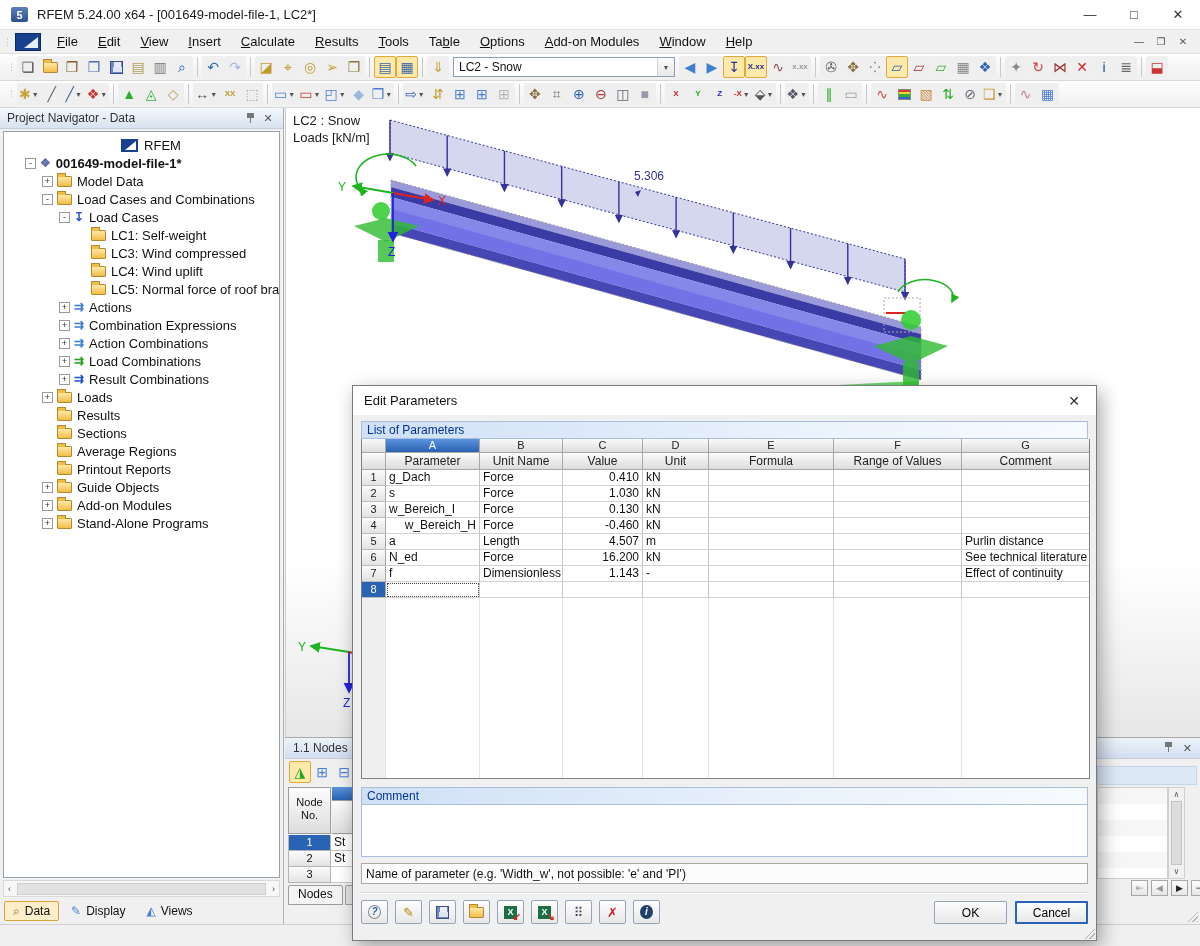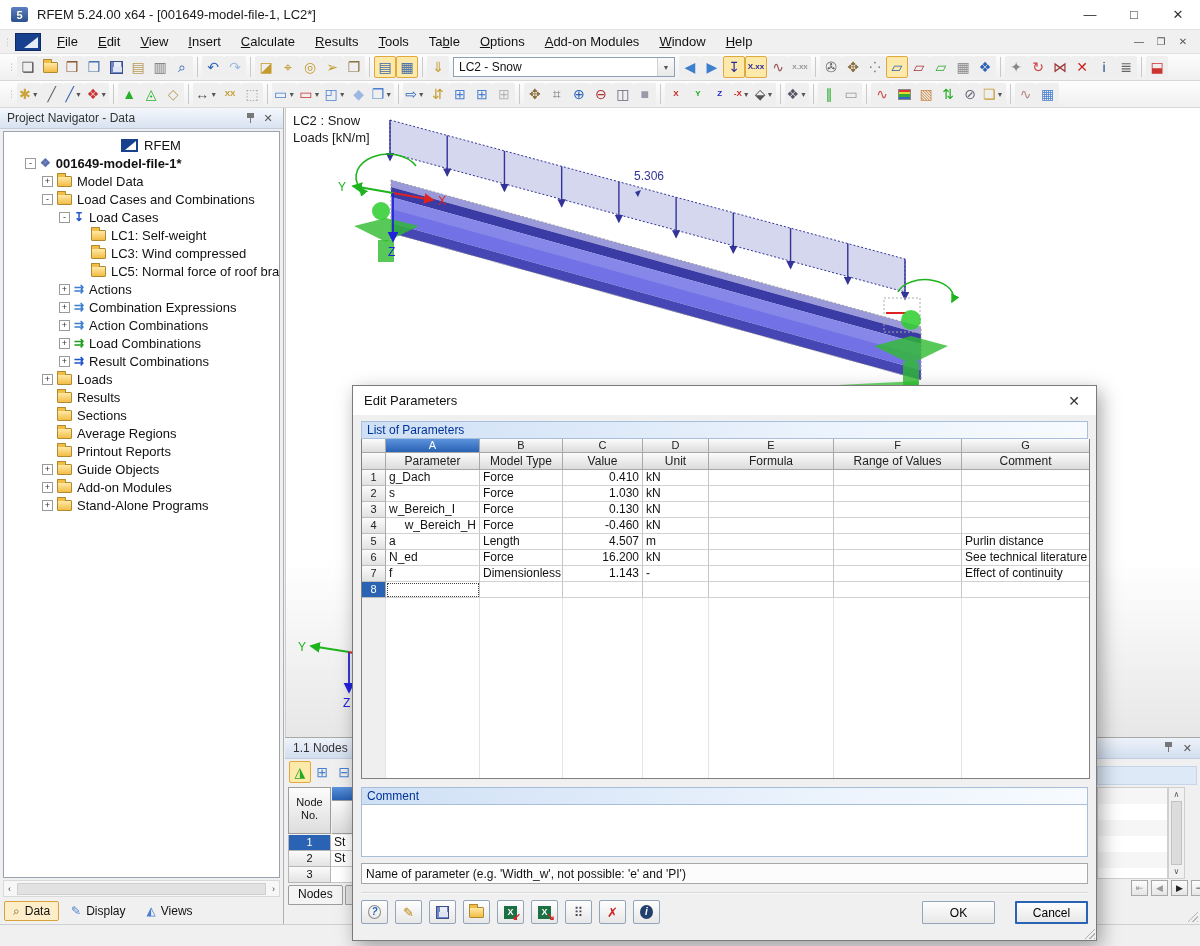--- a/index.html
+++ b/index.html
@@ -149,21 +149,21 @@
   .g-excel .ov{position:absolute;right:-4px;bottom:-4px;color:#d22;font-size:10px;font-weight:bold}
   .g-info{display:inline-block;width:14px;height:14px;border-radius:50%;background:#22406e;color:#fff;
           font-size:10px;font-weight:bold;font-style:italic;text-align:center;line-height:14px}
   .g-help{display:inline-block;width:14px;height:14px;border-radius:50%;border:1px solid #8a8a8a;color:#2a62b4;
           font-size:10px;font-weight:bold;font-style:italic;text-align:center;line-height:12px}
   .g-rainbow{display:inline-block;width:13px;height:11px;border:1px solid #888;
              background:linear-gradient(#d33 0 25%,#dd3 25% 50%,#3a3 50% 75%,#36c 75% 100%)}
   .okbtn,.cancelbtn{width:73px;height:23px;border:1px solid #93a5ba;background:linear-gradient(#fdfdfd,#e8e8e8);
         font-size:12px;text-align:center;line-height:21px;border-radius:1px}
   .okbtn{margin-left:auto}
-  .cancelbtn{border:2px solid #2a62b4;line-height:19px;margin-left:20px}
+  .cancelbtn{border:2px solid #2a62b4;line-height:19px;margin-left:8px}
   .dlg-grip{position:absolute;right:1px;bottom:1px;width:13px;height:13px;
             background:repeating-linear-gradient(135deg,transparent 0 2px,#b0b0b0 2px 3px);
             clip-path:polygon(100% 0,100% 100%,0 100%)}
 </style>
 </head>
 <body>
 
 <div class="titlebar">
   <div class="app-ico">5</div>
   <div class="title-text">RFEM 5.24.00 x64 - [001649-model-file-1, LC2*]</div>
@@ -520,20 +520,25 @@
         <span class="lbl">LC1: Self-weight</span>
       </div>
       <div class="tree-row" style="padding-left: 72px;">
         <span class="exp-sp"></span>
         <span class="g-folder ti"></span>
         <span class="lbl">LC3: Wind compressed</span>
       </div>
       <div class="tree-row" style="padding-left: 72px;">
         <span class="exp-sp"></span>
         <span class="g-folder ti"></span>
+        <span class="lbl">LC4: Wind uplift</span>
+      </div>
+      <div class="tree-row" style="padding-left: 72px;">
+        <span class="exp-sp"></span>
+        <span class="g-folder ti"></span>
         <span class="lbl">LC5: Normal force of roof bracing</span>
       </div>
       <div class="tree-row" style="padding-left: 55px;">
         <span class="exp">+</span>
         <span class="ti" style="color: rgb(63, 127, 208); font-weight: bold;">⇉</span>
         <span class="lbl">Actions</span>
       </div>
       <div class="tree-row" style="padding-left: 55px;">
         <span class="exp">+</span>
         <span class="ti" style="color: rgb(63, 127, 208); font-weight: bold;">⇉</span>
@@ -767,21 +772,21 @@
           <div class="pcell phead" style="width: 83px;">B</div>
           <div class="pcell phead" style="width: 80px;">C</div>
           <div class="pcell phead" style="width: 66px;">D</div>
           <div class="pcell phead" style="width: 125px;">E</div>
           <div class="pcell phead" style="width: 128px;">F</div>
           <div class="pcell phead" style="width: 127px;">G</div>
         </div>
         <div class="prow">
           <div class="pcell phead h2" style="width: 24px;"></div>
           <div class="pcell phead h2" style="width: 94px;">Parameter</div>
-          <div class="pcell phead h2" style="width: 83px;">Model Type</div>
+          <div class="pcell phead h2" style="width: 83px;">Unit Name</div>
           <div class="pcell phead h2" style="width: 80px;">Value</div>
           <div class="pcell phead h2" style="width: 66px;">Unit</div>
           <div class="pcell phead h2" style="width: 125px;">Formula</div>
           <div class="pcell phead h2" style="width: 128px;">Range of Values</div>
           <div class="pcell phead h2" style="width: 127px;">Comment</div>
         </div>
         <div class="prow">
           <div class="rnum" style="width: 24px;">1</div>
           <div class="pcell" style="width: 94px;">g_Dach</div>
           <div class="pcell" style="width: 83px;">Force</div>

